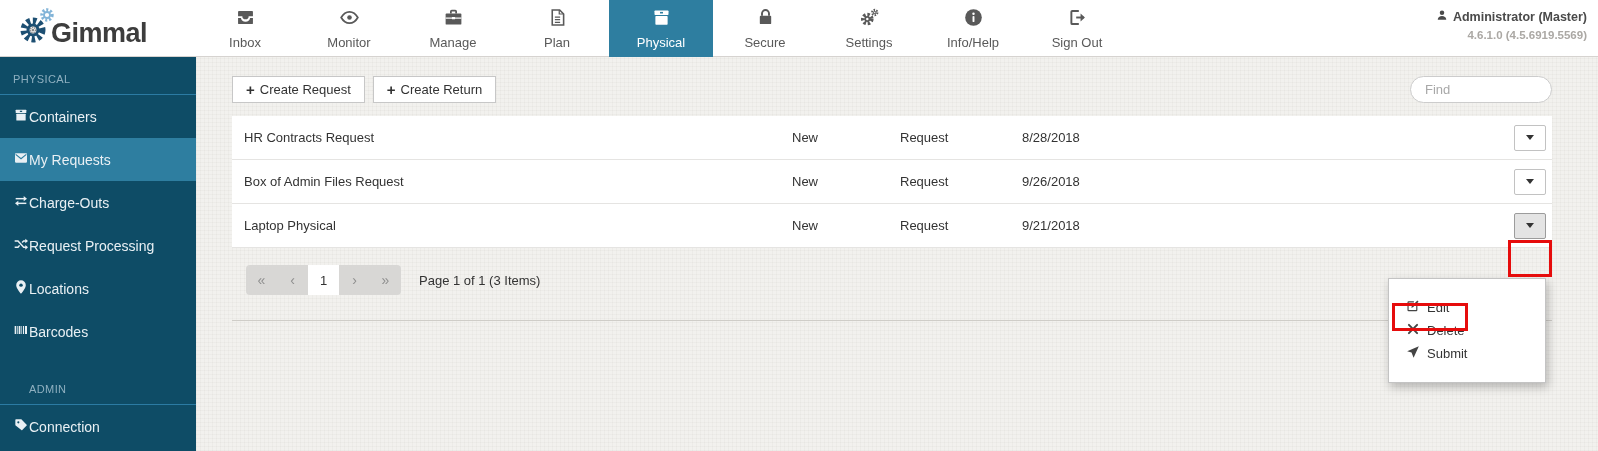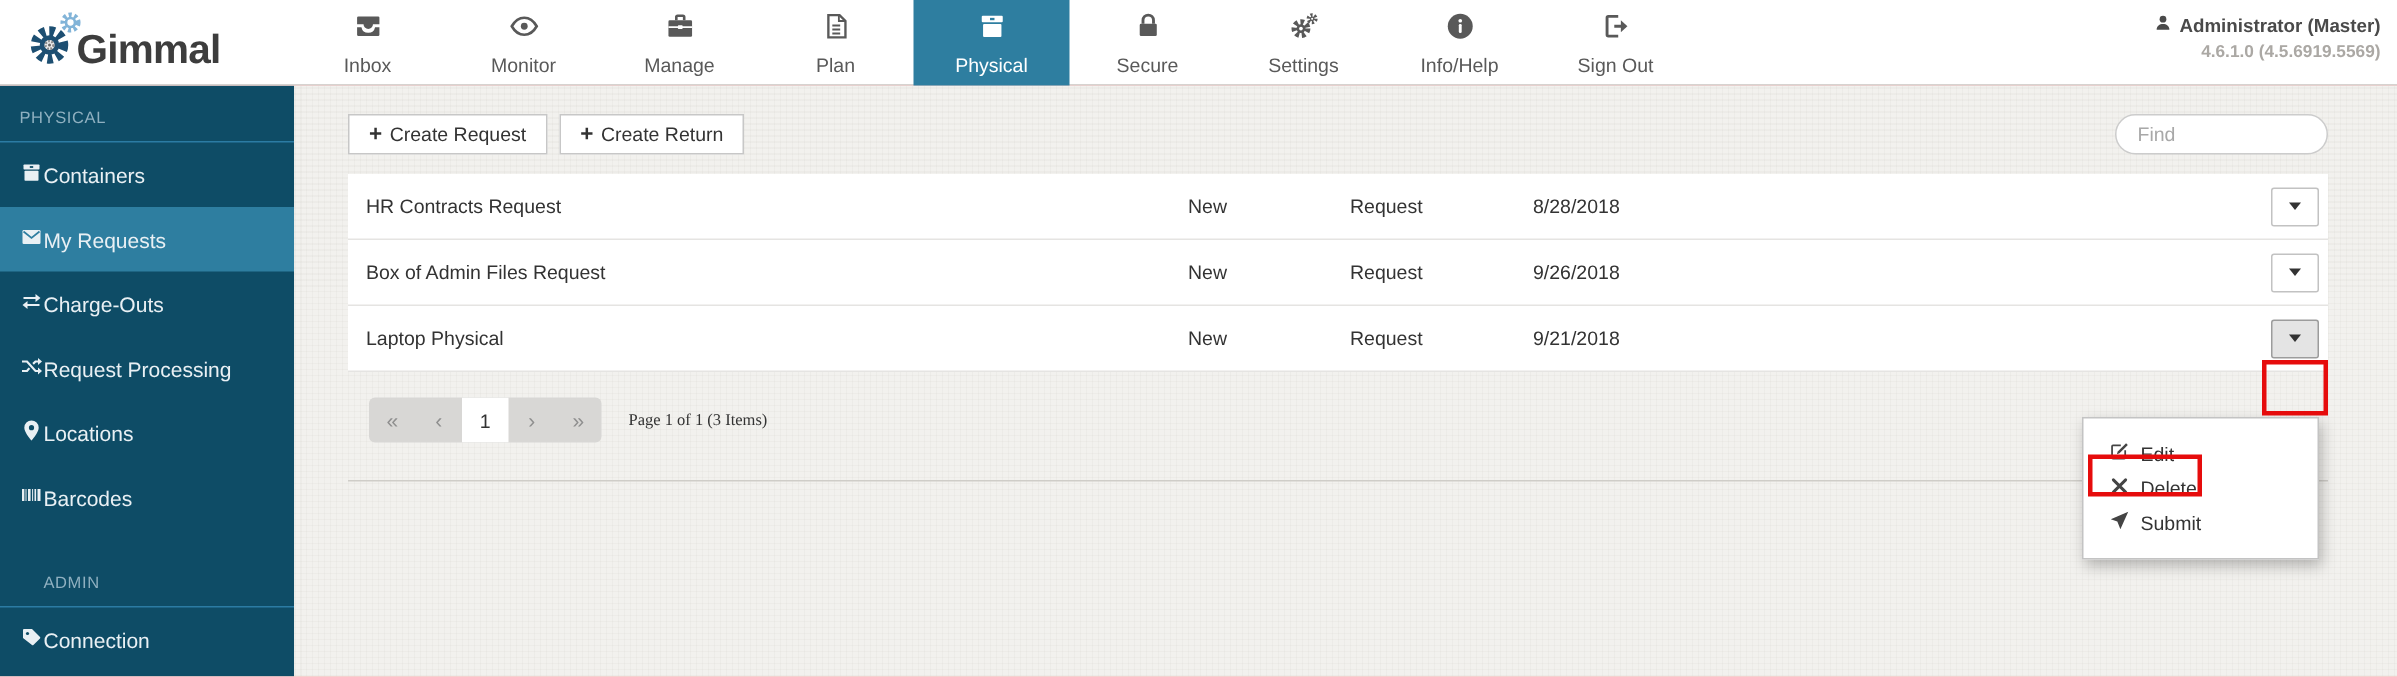--- a/index.html
+++ b/index.html
@@ -58,27 +58,27 @@
   .drop-btn { width:32px; height:26px; background:#fff; border:1px solid #c2c2c2; border-radius:2px;
               display:flex; align-items:center; justify-content:center; cursor:pointer; }
   .drop-btn.pressed { background:#e4e4e4; border-color:#9c9c9c; }
   .caret { width:0; height:0; border-left:4px solid transparent; border-right:4px solid transparent; border-top:5px solid #333; }
 
   .pager-row { margin-top:17px; display:flex; align-items:center; }
   .pager { display:flex; background:#d8d7d5; border-radius:4px; overflow:hidden; height:30px; margin-left:14px; }
   .pager-cell { width:31px; display:flex; align-items:center; justify-content:center;
                 font-size:14px; color:#8f8f8f; cursor:pointer; }
   .pager-cell.current { background:#fff; color:#333; font-size:13px; }
-  .pager-summary { margin-left:18px; font-size:11px; color:#333;font-family:Liberation Serif, serif; }
+  .pager-summary { margin-left:18px; font-size:13px; color:#333; }
 
   .content-divider { margin-top:25px; border-bottom:1px solid #cfcdc8; }
 
   
   .row-menu { position:absolute; left:1388px; top:278px; width:158px; background:#fff;
-              border:1px solid #c3c3c3; box-shadow:2px 4px 9px rgba(0,0,0,.25); padding:12px 0; z-index:30; }
+              border:1px solid #c3c3c3; box-shadow:2px 4px 9px rgba(0,0,0,.25); padding:17px 0; z-index:30; }
   .menu-item { height:23px; display:flex; align-items:center; padding-left:17px; gap:7px;
                font-size:13px; color:#333; cursor:pointer; }
   .menu-item svg { width:14px; height:14px; }
 
   
   .annotation { position:absolute; border:3px solid #e60c0c; z-index:40; pointer-events:none; }
   .anno-dropdown { left:1508px; top:240px; width:44px; height:37px; }
   .anno-delete { left:1392px; top:303px; width:76px; height:28px; }
 </style>
 </head>

